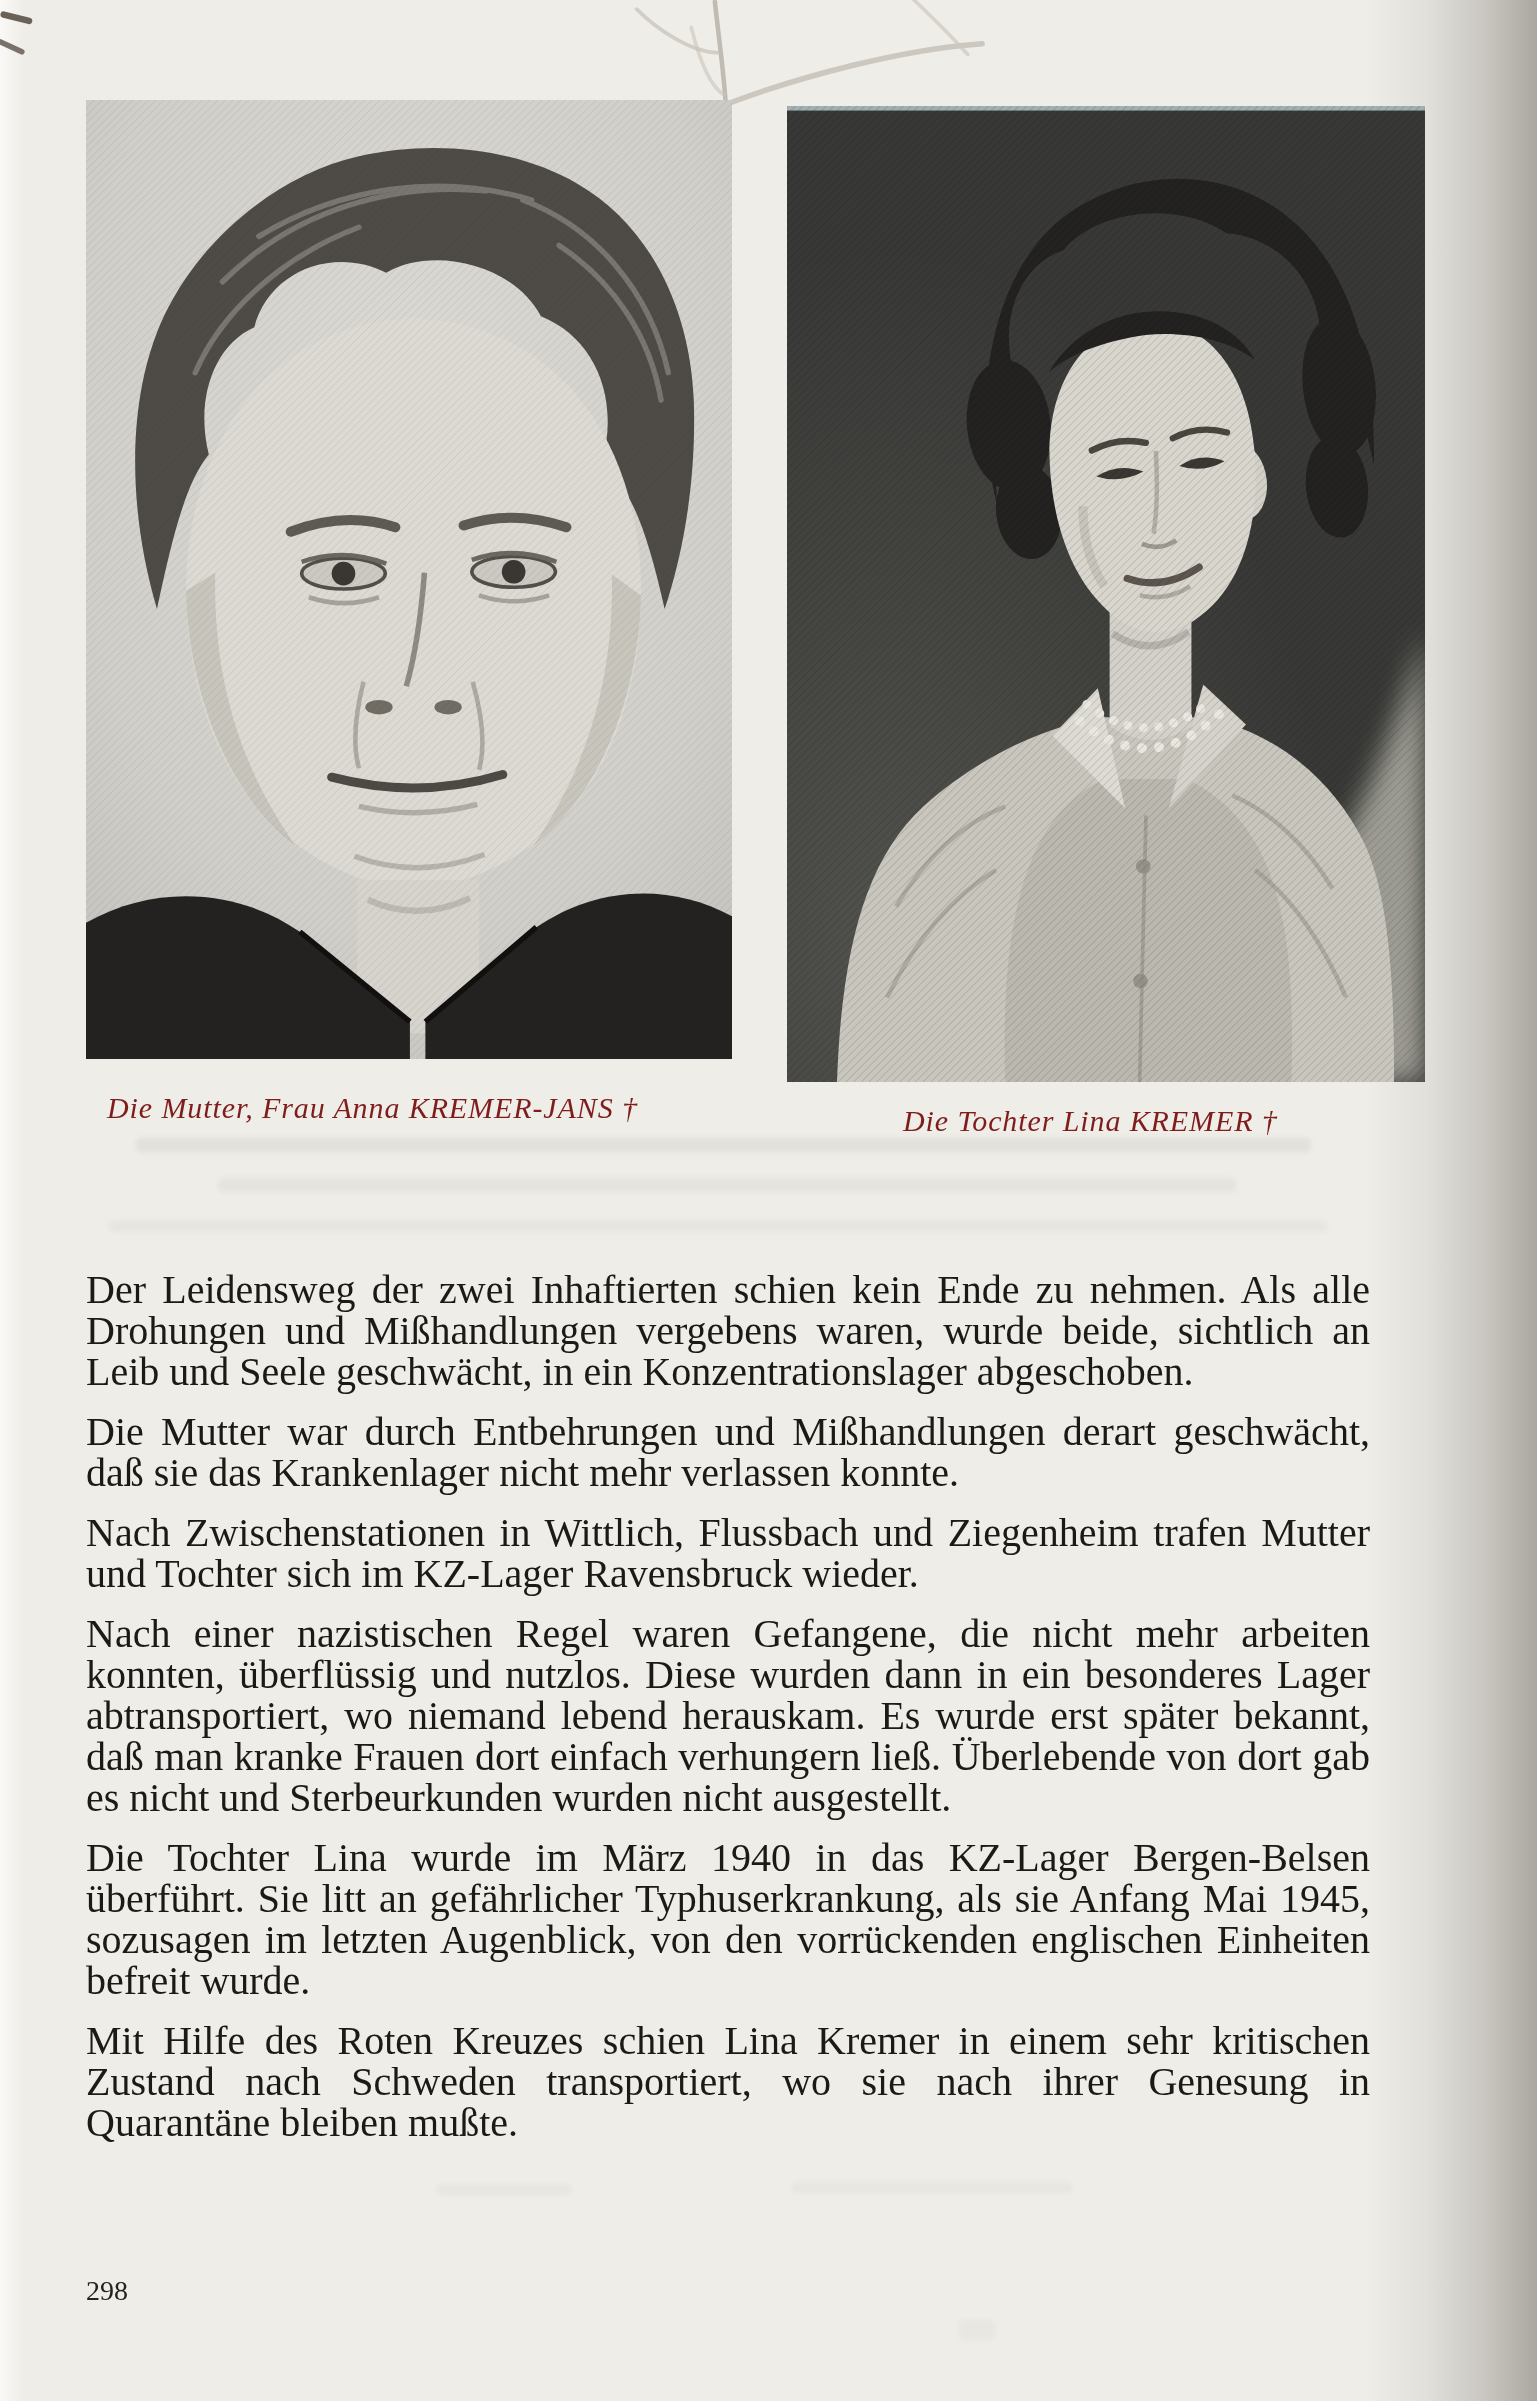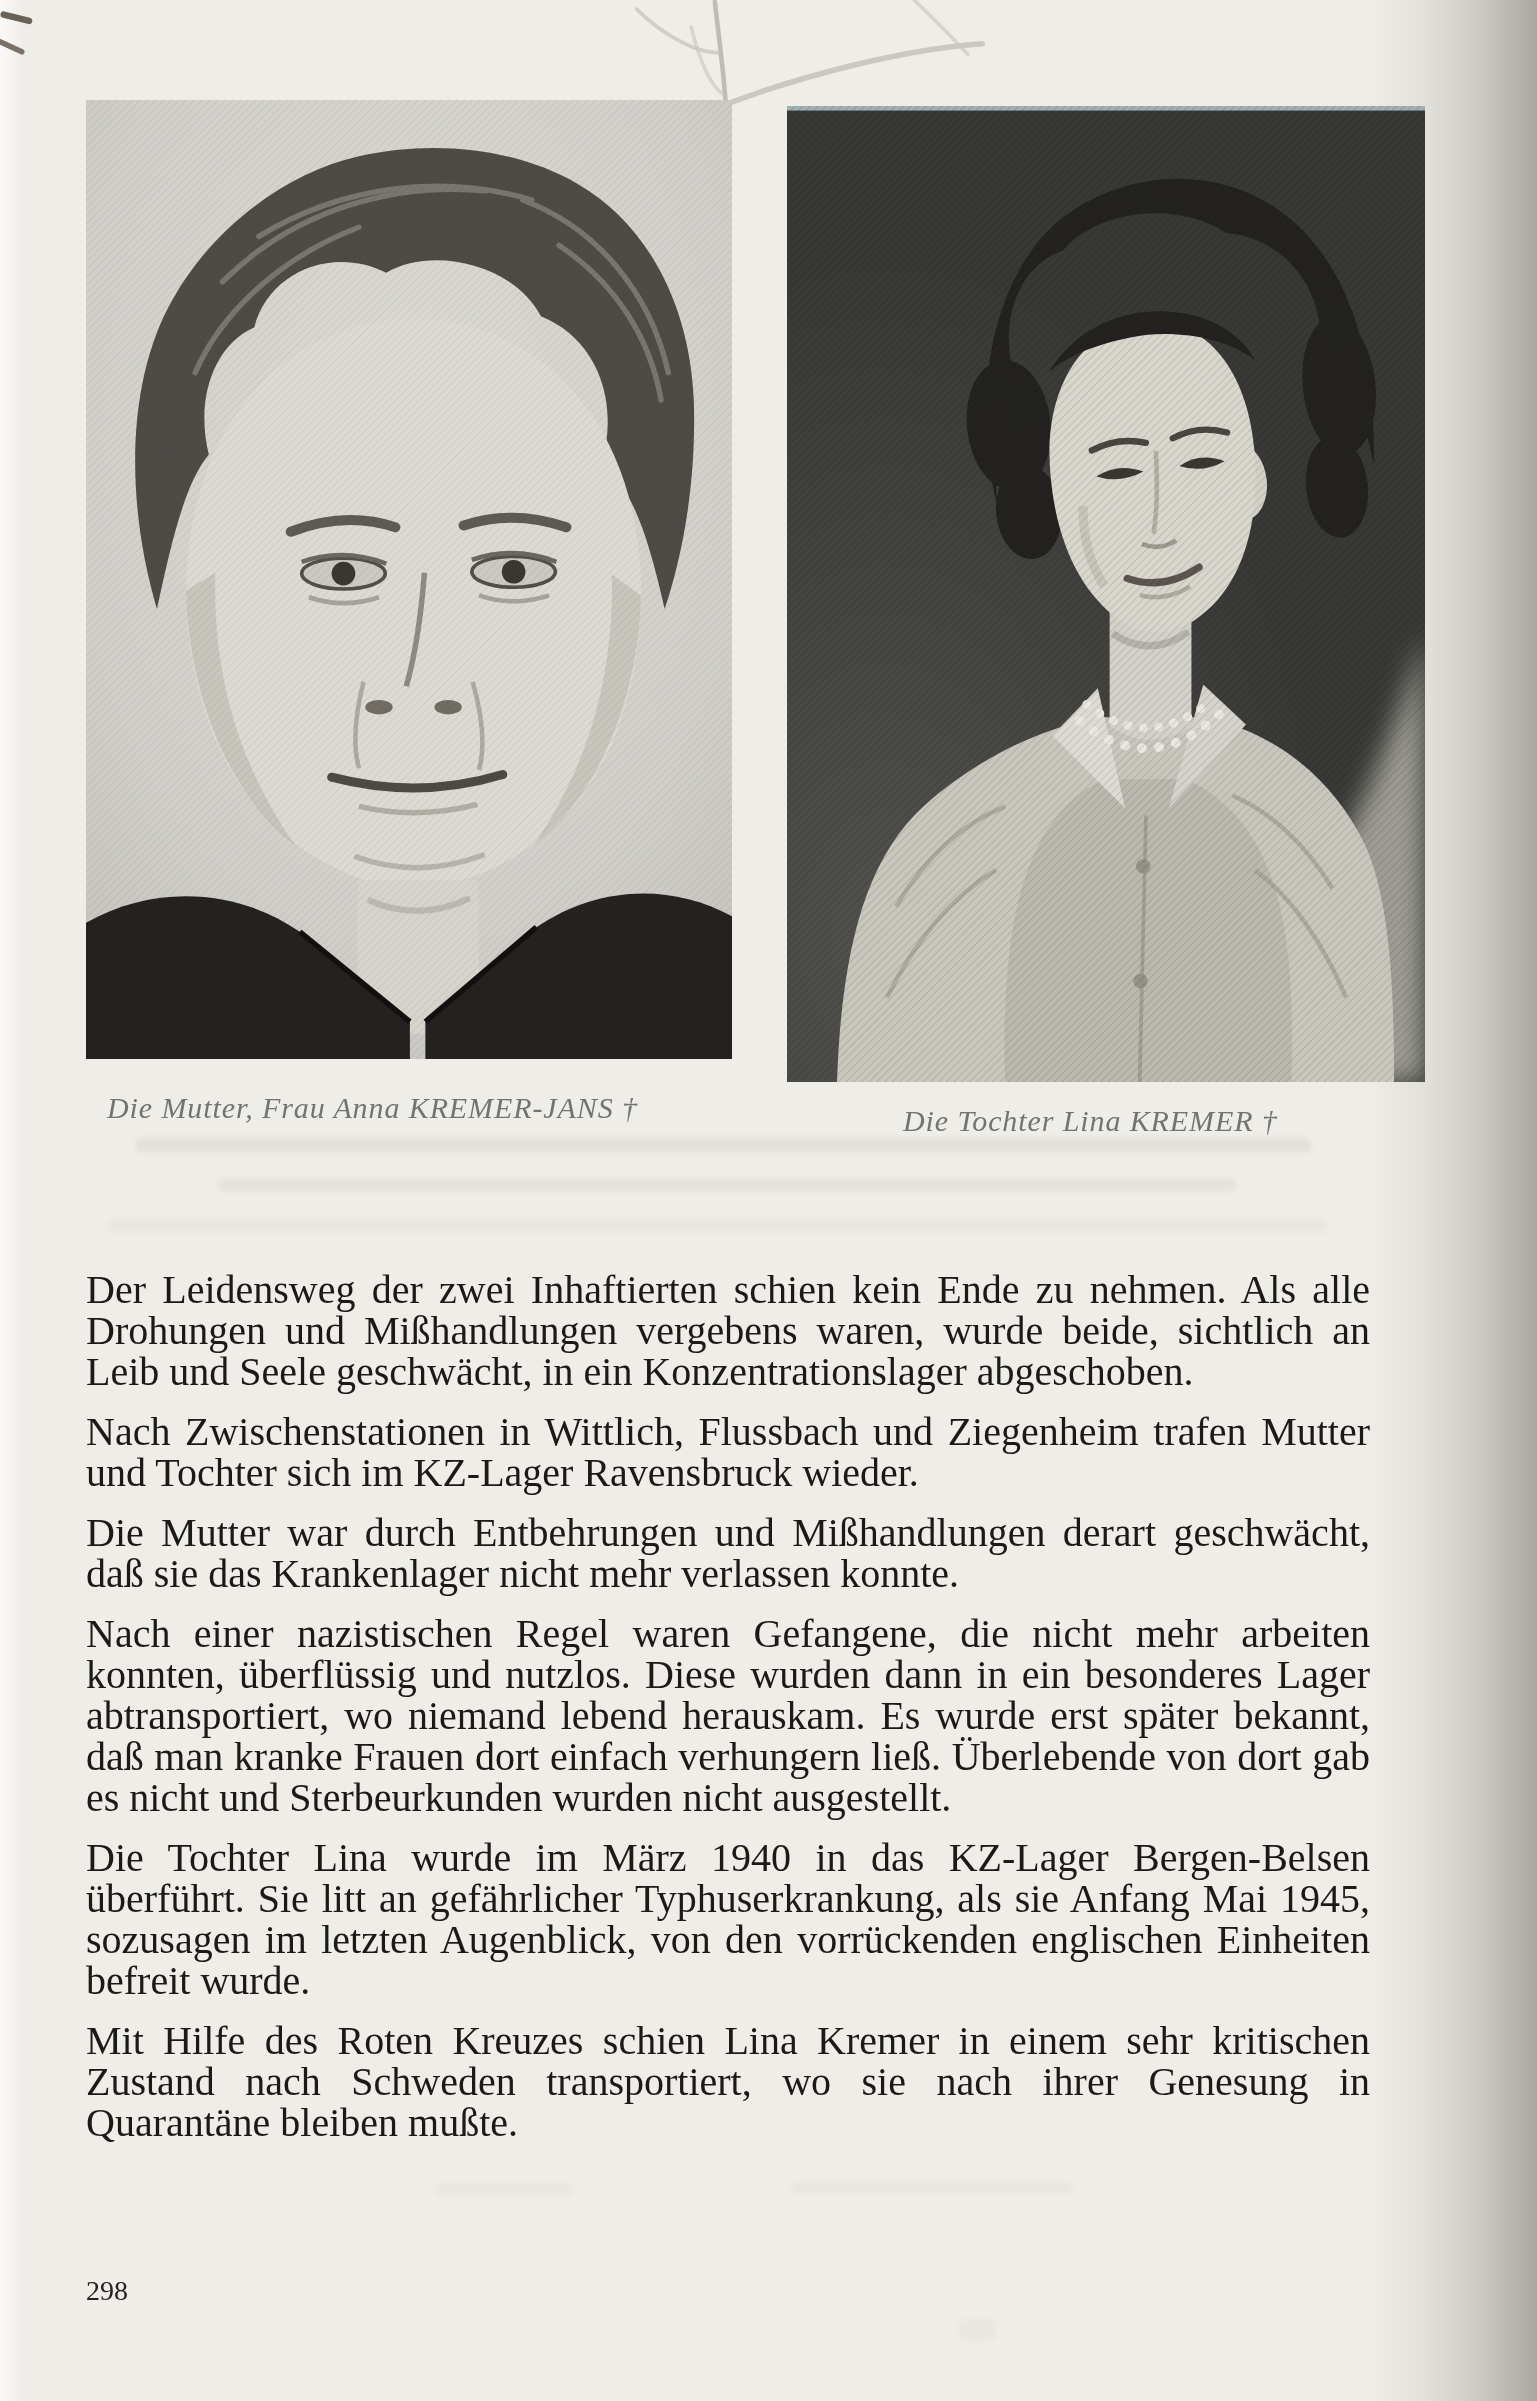--- a/index.html
+++ b/index.html
@@ -29,21 +29,21 @@
     pointer-events: none;
   }
   .photo { position: absolute; }
   .photo svg { display: block; width: 100%; height: 100%; }
 
   .caption {
     position: absolute;
     font-style: italic;
     font-size: 30px;
     letter-spacing: 0.9px;
-    color: #737373;
+    color: #7f1d1d;
     white-space: nowrap;
   }
   .caption-left  { left: 107px; top: 1091px; }
   .caption-right { left: 903px; top: 1104px; }
 
   .bleed {
     position: absolute;
     background: rgba(70, 68, 60, 0.075);
     filter: blur(2.7px);
     border-radius: 5.5px;
@@ -227,22 +227,22 @@
 
   <div class="bleed" style="left:136px; top:1138px; width:1175px; height:13.6px;"></div>
   <div class="bleed" style="left:218px; top:1178px; width:1018px; height:13.6px; opacity:.8;"></div>
   <div class="bleed" style="left:109px; top:1220px; width:1218px; height:11.8px; opacity:.6;"></div>
   <div class="bleed" style="left:436px; top:2184px; width:136px; height:11px; opacity:.55;"></div>
   <div class="bleed" style="left:791px; top:2182px; width:282px; height:11px; opacity:.55;"></div>
   <div class="bleed" style="left:959px; top:2320px; width:36px; height:20px; opacity:.5;"></div>
 
   <div class="body-text">
     <p>Der Leidensweg der zwei Inhaftierten schien kein Ende zu nehmen. Als alle Drohungen und Mißhandlungen vergebens waren, wurde beide, sichtlich an Leib und Seele geschwächt, in ein Konzentrationslager abgeschoben.</p>
+    <p>Die Mutter war durch Entbehrungen und Mißhandlungen derart geschwächt, daß sie das Krankenlager nicht mehr verlassen konnte.</p>
     <p>Nach Zwischenstationen in Wittlich, Flussbach und Ziegenheim trafen Mutter und Tochter sich im KZ-Lager Ravensbruck wieder.</p>
-    <p>Die Mutter war durch Entbehrungen und Mißhandlungen derart geschwächt, daß sie das Krankenlager nicht mehr verlassen konnte.</p>
     <p>Nach einer nazistischen Regel waren Gefangene, die nicht mehr arbeiten konnten, überflüssig und nutzlos. Diese wurden dann in ein besonderes Lager abtransportiert, wo niemand lebend herauskam. Es wurde erst später bekannt, daß man kranke Frauen dort einfach verhungern ließ. Überlebende von dort gab es nicht und Sterbeurkunden wurden nicht ausgestellt.</p>
     <p>Die Tochter Lina wurde im März 1940 in das KZ-Lager Bergen-Belsen überführt. Sie litt an gefährlicher Typhuserkrankung, als sie Anfang Mai 1945, sozusagen im letzten Augenblick, von den vorrückenden englischen Einheiten befreit wurde.</p>
     <p>Mit Hilfe des Roten Kreuzes schien Lina Kremer in einem sehr kritischen Zustand nach Schweden transportiert, wo sie nach ihrer Genesung in Quarantäne bleiben mußte.</p>
   </div>
 
   <div class="page-number">298</div>
 
 </div>
 
 

